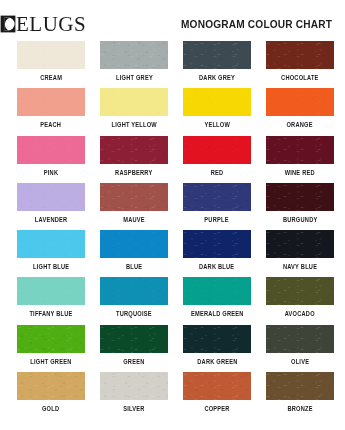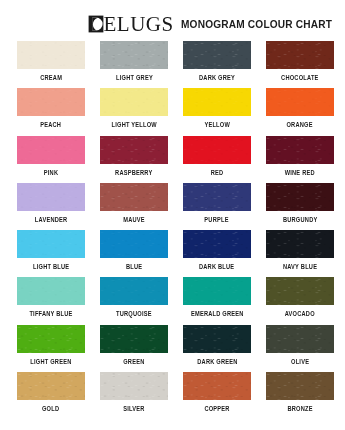--- a/index.html
+++ b/index.html
@@ -13,21 +13,21 @@
     font-family: "Liberation Sans", sans-serif;
     overflow: hidden;
     position: relative;
   }
 
   
   #header {
     height: 36px;
     display: flex;
     align-items: center;
-    justify-content: flex-end;
+    justify-content: space-between;
     gap: 7px;
     padding-top: 12px;
     box-sizing: border-box;
   }
   #brand-logo {
     display: flex;
     align-items: center;
     font-family: "Liberation Serif", serif;
     font-size: 21px;
     letter-spacing: 0.5px;

